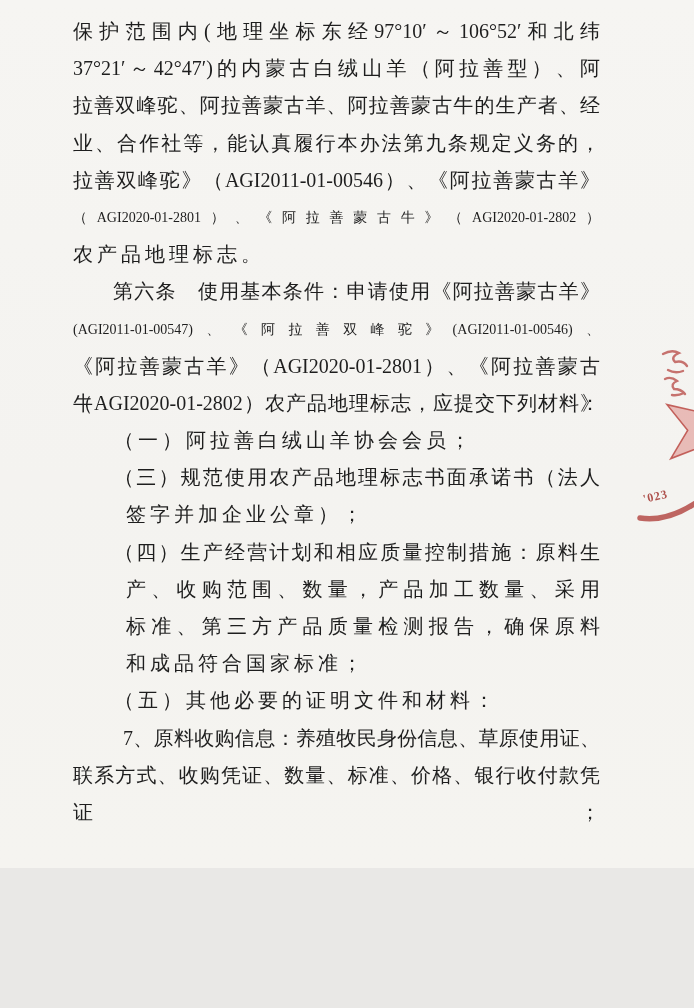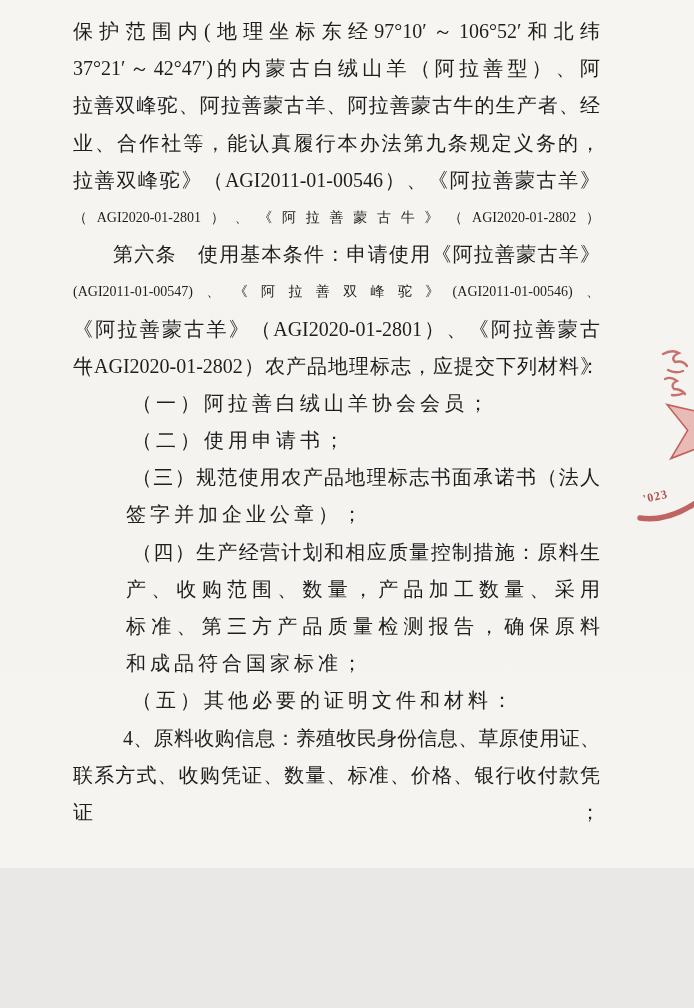--- a/index.html
+++ b/index.html
@@ -27,21 +27,21 @@
   }
   .line.j {
     white-space:normal;
     letter-spacing:0;
     text-align:justify;
     text-align-last:justify;
     text-justify:inter-character;
   }
   .line.tight { font-size:14px; }
   .in-para { margin-left:40px; }
-  .in-item { margin-left:59px; }
+  .in-item { margin-left:41px; }
   .in-cont { margin-left:53px; }
   .in-sub  { margin-left:50px; }
   .page-number {
     position:absolute;
     left:583px; top:946px;
     font-size:13px;
     font-weight:bold;
     letter-spacing:2px;
     color:#161616;
   }
@@ -57,34 +57,34 @@
 
 <div class="page">
 
   <div class="text-block">
     <div class="line j">保护范围内(地理坐标东经97°10′～106°52′和北纬</div>
     <div class="line j">37°21′～42°47′)的内蒙古白绒山羊（阿拉善型）、阿</div>
     <div class="line j">拉善双峰驼、阿拉善蒙古羊、阿拉善蒙古牛的生产者、经</div>
     <div class="line j">业、合作社等，能认真履行本办法第九条规定义务的，</div>
     <div class="line j">拉善双峰驼》（AGI2011-01-00546）、《阿拉善蒙古羊》</div>
     <div class="line j tight">（AGI2020-01-2801）、《阿拉善蒙古牛》（AGI2020-01-2802）</div>
+    <div class="line">农产品地理标志。</div>
     <div class="line j in-para">第六条　使用基本条件：申请使用《阿拉善蒙古羊》</div>
     <div class="line j tight">(AGI2011-01-00547)、《阿拉善双峰驼》(AGI2011-01-00546)、</div>
     <div class="line j">《阿拉善蒙古羊》（AGI2020-01-2801）、《阿拉善蒙古牛》</div>
     <div class="line j">（AGI2020-01-2802）农产品地理标志，应提交下列材料：</div>
     <div class="line in-item">（一）阿拉善白绒山羊协会会员；</div>
-    <div class="line in-item">（二）使用申请书；</div>
     <div class="line j in-item">（三）规范使用农产品地理标志书面承诺书（法人</div>
     <div class="line in-cont">签字并加企业公章）；</div>
     <div class="line j in-item">（四）生产经营计划和相应质量控制措施：原料生</div>
     <div class="line j in-cont">产、收购范围、数量，产品加工数量、采用</div>
     <div class="line j in-cont">标准、第三方产品质量检测报告，确保原料</div>
     <div class="line in-cont">和成品符合国家标准；</div>
     <div class="line in-item">（五）其他必要的证明文件和材料：</div>
-    <div class="line j in-sub">4、原料收购信息：养殖牧民身份信息、草原使用证、</div>
+    <div class="line j in-sub">7、原料收购信息：养殖牧民身份信息、草原使用证、</div>
     <div class="line j">联系方式、收购凭证、数量、标准、价格、银行收付款凭证；</div>
   </div>
 
   <div class="seal">
     <svg width="64" height="200" viewBox="0 0 64 200" xmlns="http://www.w3.org/2000/svg">
 
       <g stroke="#b5413d" stroke-width="2.4" stroke-linecap="round" fill="none" opacity="0.72">
         <path d="M33 14 q9 -5 16 -1 q-9 4 -4 9 q8 -2 12 4"></path>
         <path d="M38 30 q7 4 15 1"></path>
         <path d="M35 39 q6 -3 12 2 q-7 3 -3 8 q7 0 11 5"></path>

